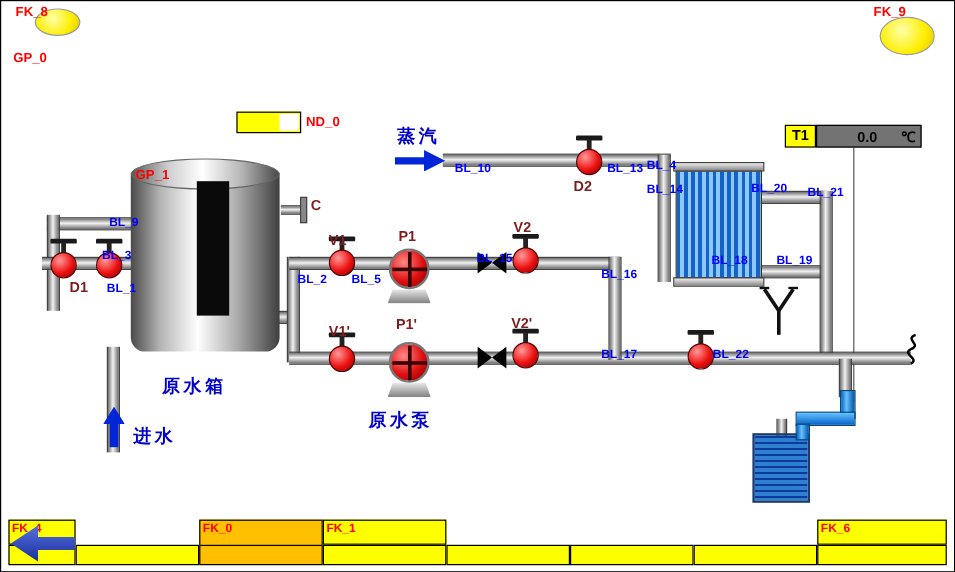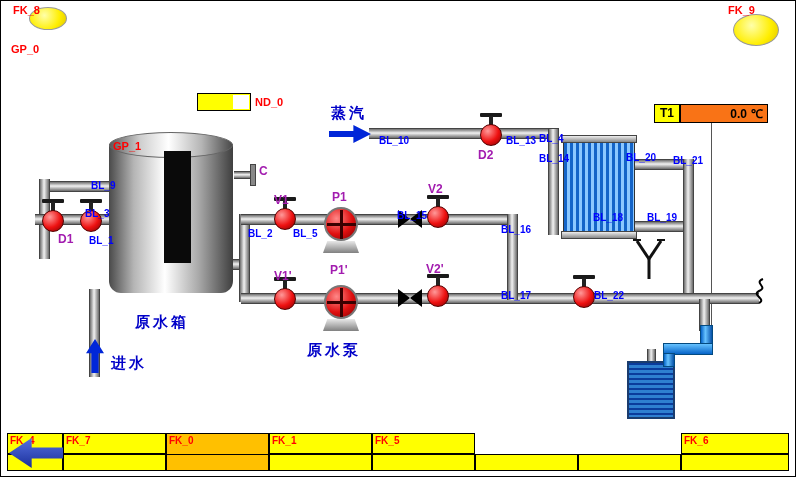--- a/index.html
+++ b/index.html
@@ -1,21 +1,21 @@
 <!DOCTYPE html>
 <html><head>
 <meta charset="utf-8">
 <style>
   *{box-sizing:border-box;margin:0;padding:0}
   body{margin:0;background:#c8c8c8;font-family:"Liberation Sans",sans-serif}
   #screen{position:relative;width:796px;height:477px;background:#ffffff;border:1px solid #000;overflow:hidden}
   .lbl{position:absolute;font-weight:bold;white-space:nowrap;z-index:6}
   .red{color:#ff0000;font-size:11px}
   .blue{color:#0000ff;font-size:10px}
-  .blk{color:#a21caf;font-size:12px}
+  .blk{color:#7f1d1d;font-size:12px}
   .cn{color:#0000c8;font-size:15px;letter-spacing:3px}
   
   .pipe-h{position:absolute;height:11px;background:linear-gradient(180deg,#6e6e6e,#f2f2f2 45%,#6a6a6a);border-top:1px solid #444;border-bottom:1px solid #444;z-index:2}
   .pipe-v{position:absolute;width:11px;background:linear-gradient(90deg,#6e6e6e,#f2f2f2 45%,#6a6a6a);border-left:1px solid #444;border-right:1px solid #444;z-index:2}
   
   .valve{position:absolute;width:28px;height:34px;z-index:4}
   .valve .handle{position:absolute;left:3px;top:0;width:22px;height:4px;background:#1a1a1a;border-radius:1px}
   .valve .stem{position:absolute;left:12px;top:3px;width:4px;height:9px;background:#222}
   .valve .vbody{position:absolute;left:3px;top:11px;width:22px;height:22px;border-radius:50%;background:radial-gradient(circle at 34% 30%,#ff9999,#ee1111 55%,#7a0000);border:1px solid #550000}
   
@@ -69,21 +69,21 @@
   <div class="ibox" style="left:196px;top:92px;width:54px;height:18px;background:#ffff00">
     <div style="position:absolute;right:1px;top:1px;width:16px;height:14px;background:#ffffff"></div>
   </div>
   <div class="lbl red" style="left:254px;top:95px">ND_0</div>
 
   <div class="lbl cn" style="left:330px;top:103px">蒸汽</div>
   <div class="arrow right" style="left:328px;top:124px;width:42px;height:18px"></div>
 
   <div class="tline"></div>
   <div class="ibox" style="left:653px;top:103px;width:26px;height:19px;background:#ffff00;text-align:center;font-weight:bold;font-size:12px;line-height:17px">T1</div>
-  <div class="ibox" style="left:679px;top:103px;width:88px;height:19px;background:#f97316;display:flex;justify-content:flex-end;align-items:center;gap:4px;padding-right:4px">
+  <div class="ibox" style="left:679px;top:103px;width:88px;height:19px;background:#737373;display:flex;justify-content:flex-end;align-items:center;gap:20px;padding-right:4px">
     <span style="font-weight:bold;font-size:12px">0.0</span>
     <span style="font-weight:bold;font-size:12px">℃</span>
   </div>
 
   <div class="pipe-h" style="left:368px;top:127px;width:190px"></div>
   <div class="pipe-v" style="left:547px;top:128px;height:106px"></div>
   <div class="pipe-h" style="left:630px;top:158px;width:58px"></div>
   <div class="pipe-h" style="left:632px;top:220px;width:54px"></div>
   <div class="pipe-v" style="left:682px;top:158px;height:142px"></div>
   <div class="pipe-h" style="left:38px;top:180px;width:72px"></div>
@@ -219,31 +219,25 @@
   <div class="lbl blue" style="left:396px;top:209px">BL_15</div>
   <div class="lbl blue" style="left:500px;top:223px">BL_16</div>
   <div class="lbl blue" style="left:592px;top:211px">BL_18</div>
   <div class="lbl blue" style="left:646px;top:211px">BL_19</div>
   <div class="lbl blue" style="left:500px;top:289px">BL_17</div>
   <div class="lbl blue" style="left:593px;top:289px">BL_22</div>
 
   <div class="btn" style="left:6px;top:432px;width:56px;height:21px">
       <span>FK_4</span>
     </div>
-  <div class="btn" style="left:62px;top:432px;width:103px;height:21px">
-      <span>FK_7</span>
-    </div>
   <div class="btn hl" style="left:165px;top:432px;width:103px;height:35px">
       <span>FK_0</span>
     </div>
   <div class="btn" style="left:268px;top:432px;width:103px;height:21px">
       <span>FK_1</span>
-    </div>
-  <div class="btn" style="left:371px;top:432px;width:103px;height:21px">
-      <span>FK_5</span>
     </div>
   <div class="btn" style="left:680px;top:432px;width:108px;height:21px">
       <span>FK_6</span>
     </div>
 
   <div class="btn" style="left:6px;top:453px;width:56px;height:17px"></div>
   <div class="btn" style="left:62px;top:453px;width:103px;height:17px"></div>
   <div class="btn hl" style="left:165px;top:453px;width:103px;height:17px"></div>
   <div class="btn" style="left:268px;top:453px;width:103px;height:17px"></div>
   <div class="btn" style="left:371px;top:453px;width:103px;height:17px"></div>

